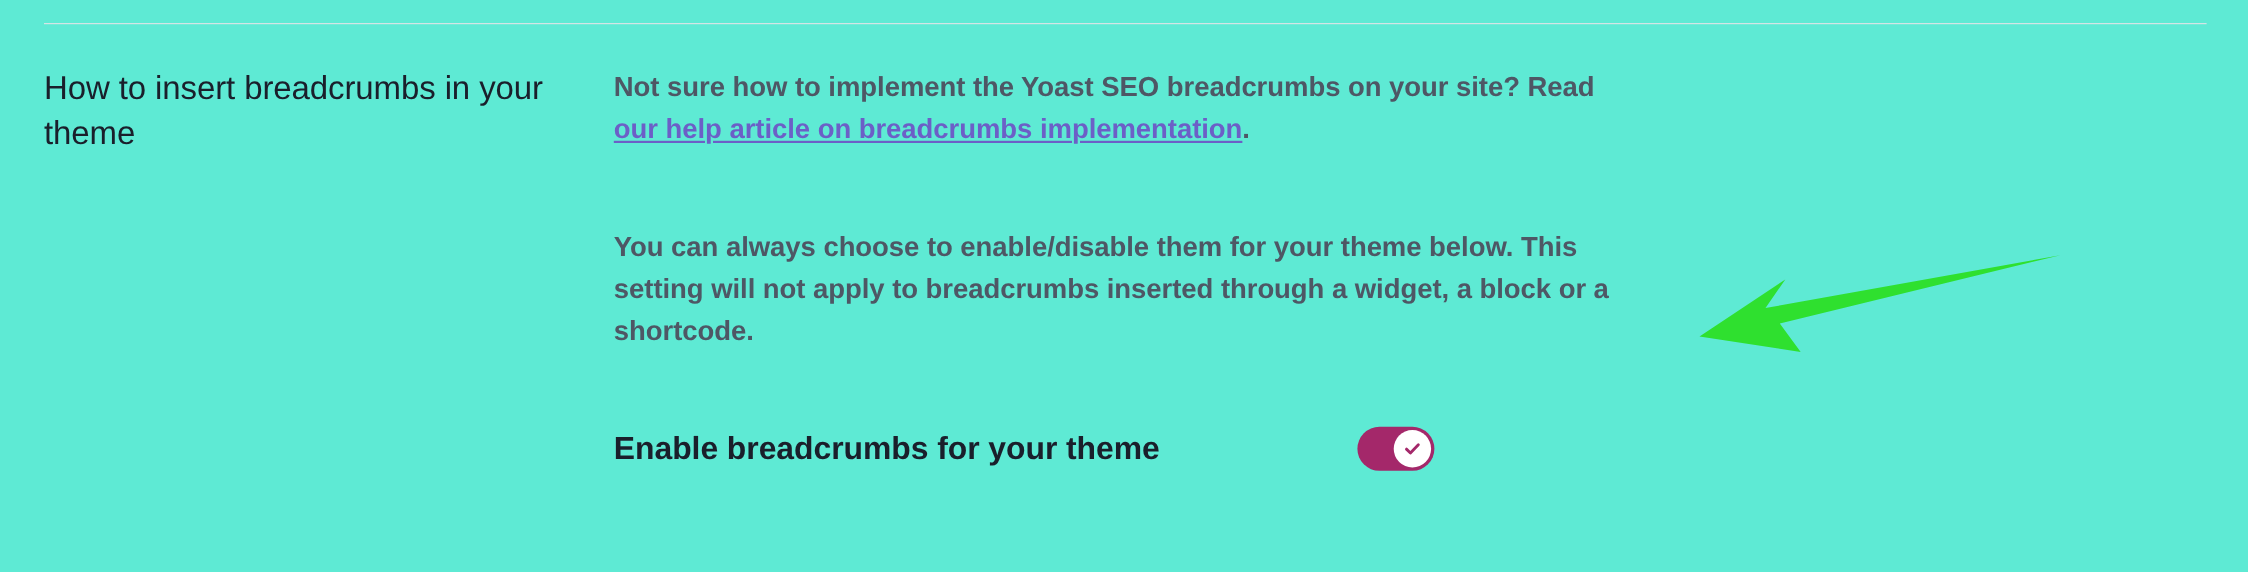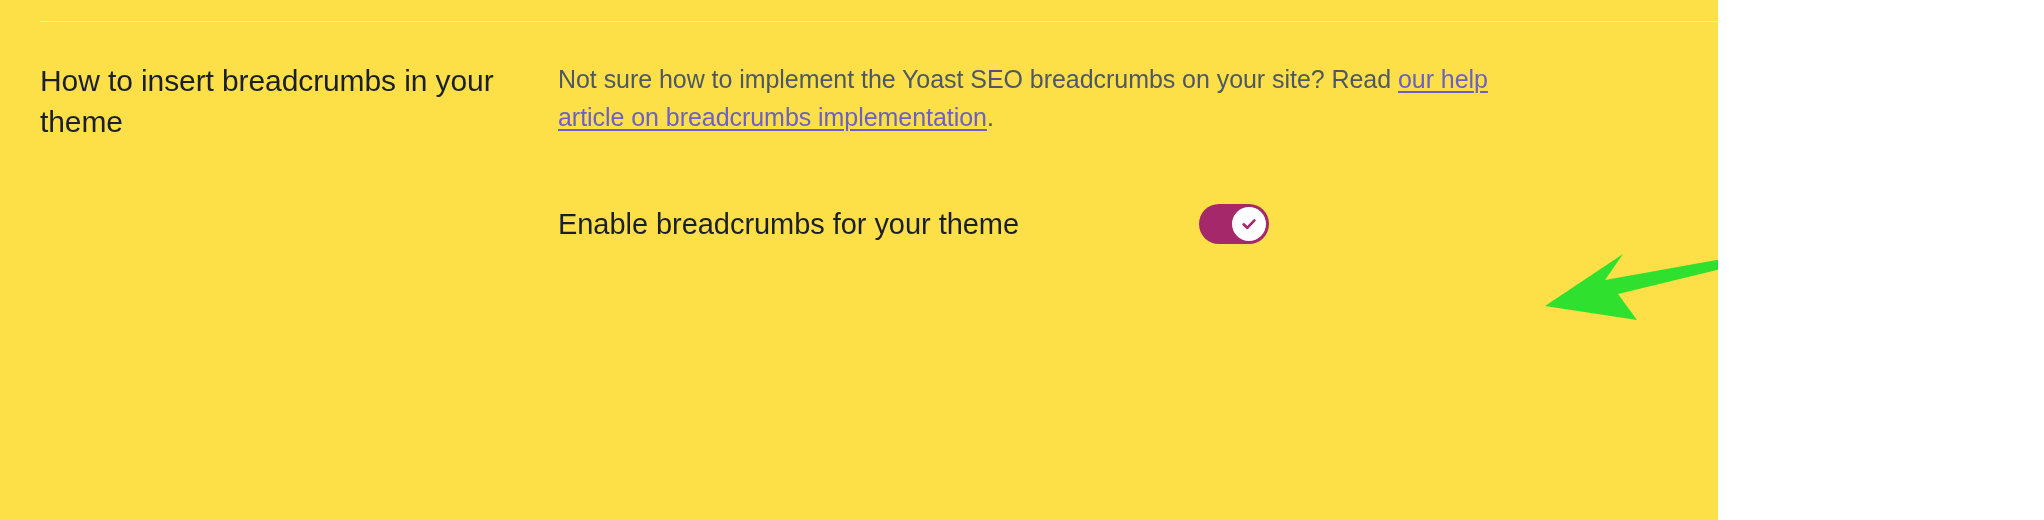--- a/index.html
+++ b/index.html
@@ -7,23 +7,23 @@
   html, body {
     width: 2044px;
     height: 520px;
     background: #ffffff;
     font-family: "Liberation Sans", sans-serif;
     -webkit-font-smoothing: antialiased;
   }
 
   .screen {
     position: relative;
-    width: 1718px;
+    width: 2044px;
     height: 520px;
-    background: #fde047;
+    background: #5eead4;
     overflow: hidden;
   }
 
   
   .top-divider {
     position: absolute;
     left: 40px;
     top: 21px;
     width: 1966px;
     height: 1px;
@@ -50,20 +50,21 @@
     font-size: 30px;
     line-height: 41px;
     font-weight: 400;
     color: #1a1f2b;
     letter-spacing: -0.1px;
   }
 
   .col-content {
     width: 1486px;
     padding-right: 28px;
+    font-weight: bold;
   }
 
   .para {
     font-size: 25px;
     line-height: 38px;
     color: #4e5765;
     letter-spacing: -0.05px;
     max-width: 930px;
   }
 
@@ -151,20 +152,21 @@
     <div class="col-label">
       <h2 class="section-title">How to insert breadcrumbs in your theme</h2>
     </div>
 
     <div class="col-content">
 
       <p class="para">
         <span>Not sure how to implement the Yoast SEO breadcrumbs on your site? Read </span><a class="link" href="#">our help article on breadcrumbs implementation</a><span class="dot-after">.</span>
       </p>
 
+      <p class="para second">You can always choose to enable/disable them for your theme below. This setting will not apply to breadcrumbs inserted through a widget, a block or a shortcode.</p>
 
       <div class="toggle-field">
         <span class="toggle-label">Enable breadcrumbs for your theme</span>
 
         <span class="toggle-wrap">
           <span class="toggle" role="switch" aria-checked="true">
             <span class="toggle-knob">
               <svg width="18" height="18" viewBox="0 0 18 18">
                 <path d="M3.6 9.3 L7.2 12.8 L14.4 5.4" fill="none" stroke="#a4286a" stroke-width="2.6" stroke-linecap="round" stroke-linejoin="round"></path>
               </svg>

